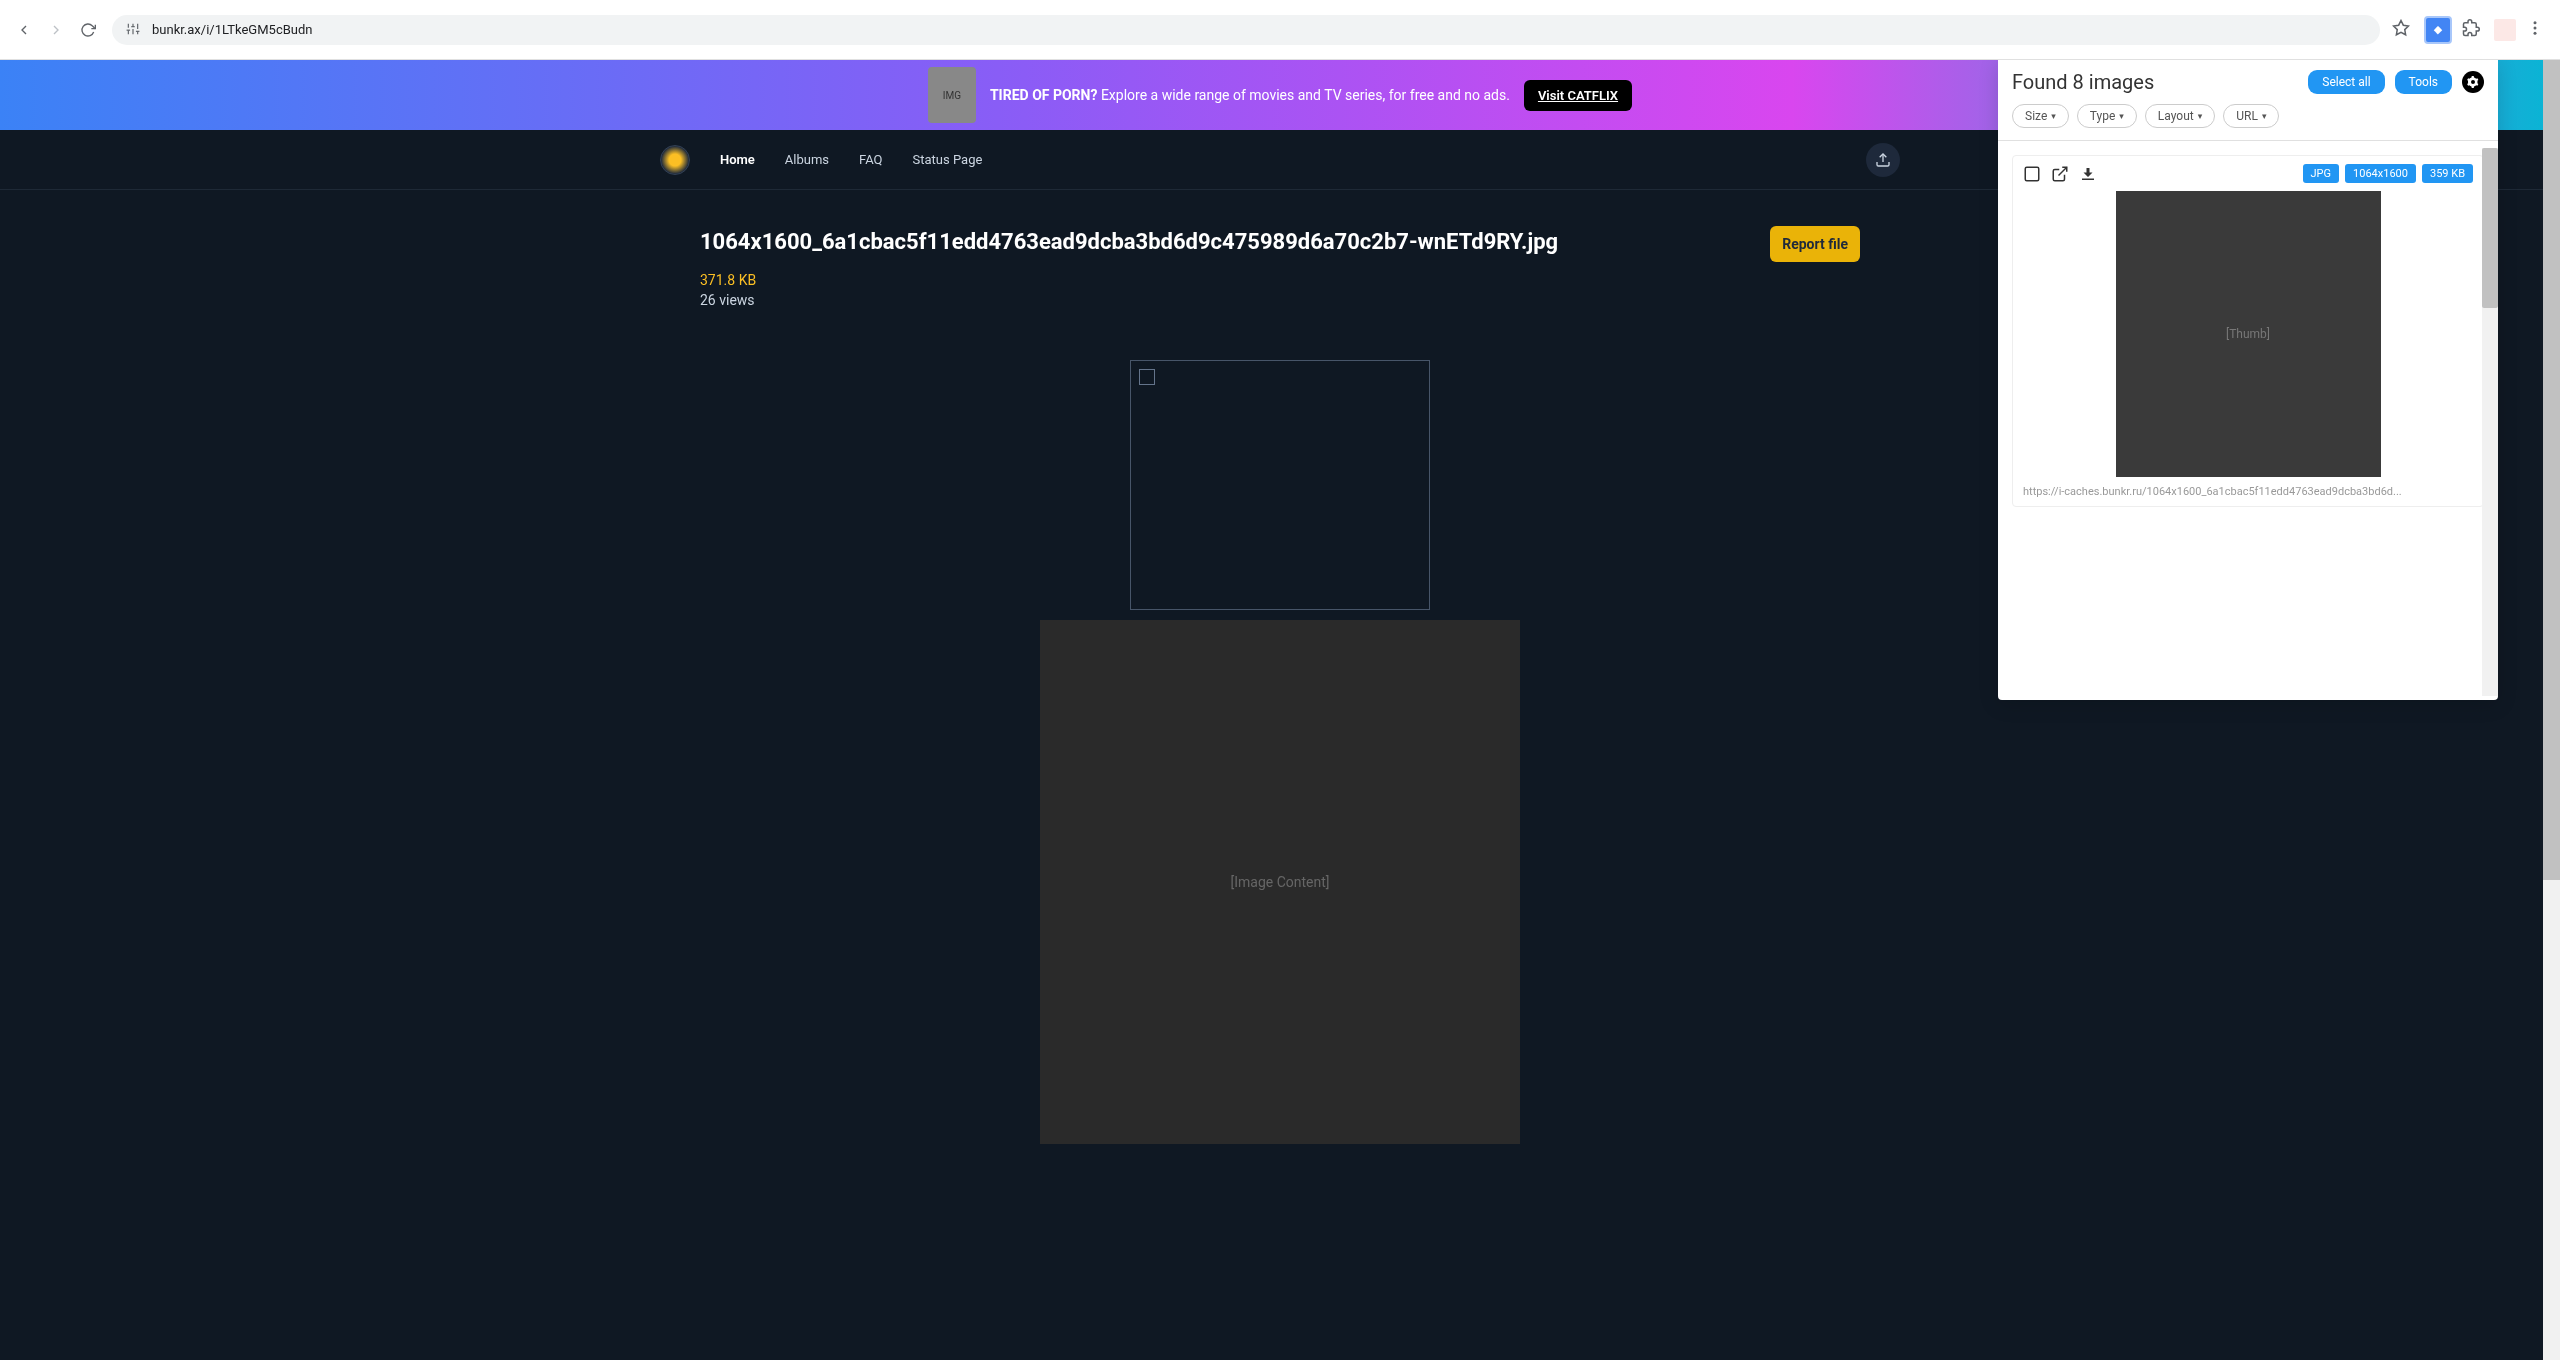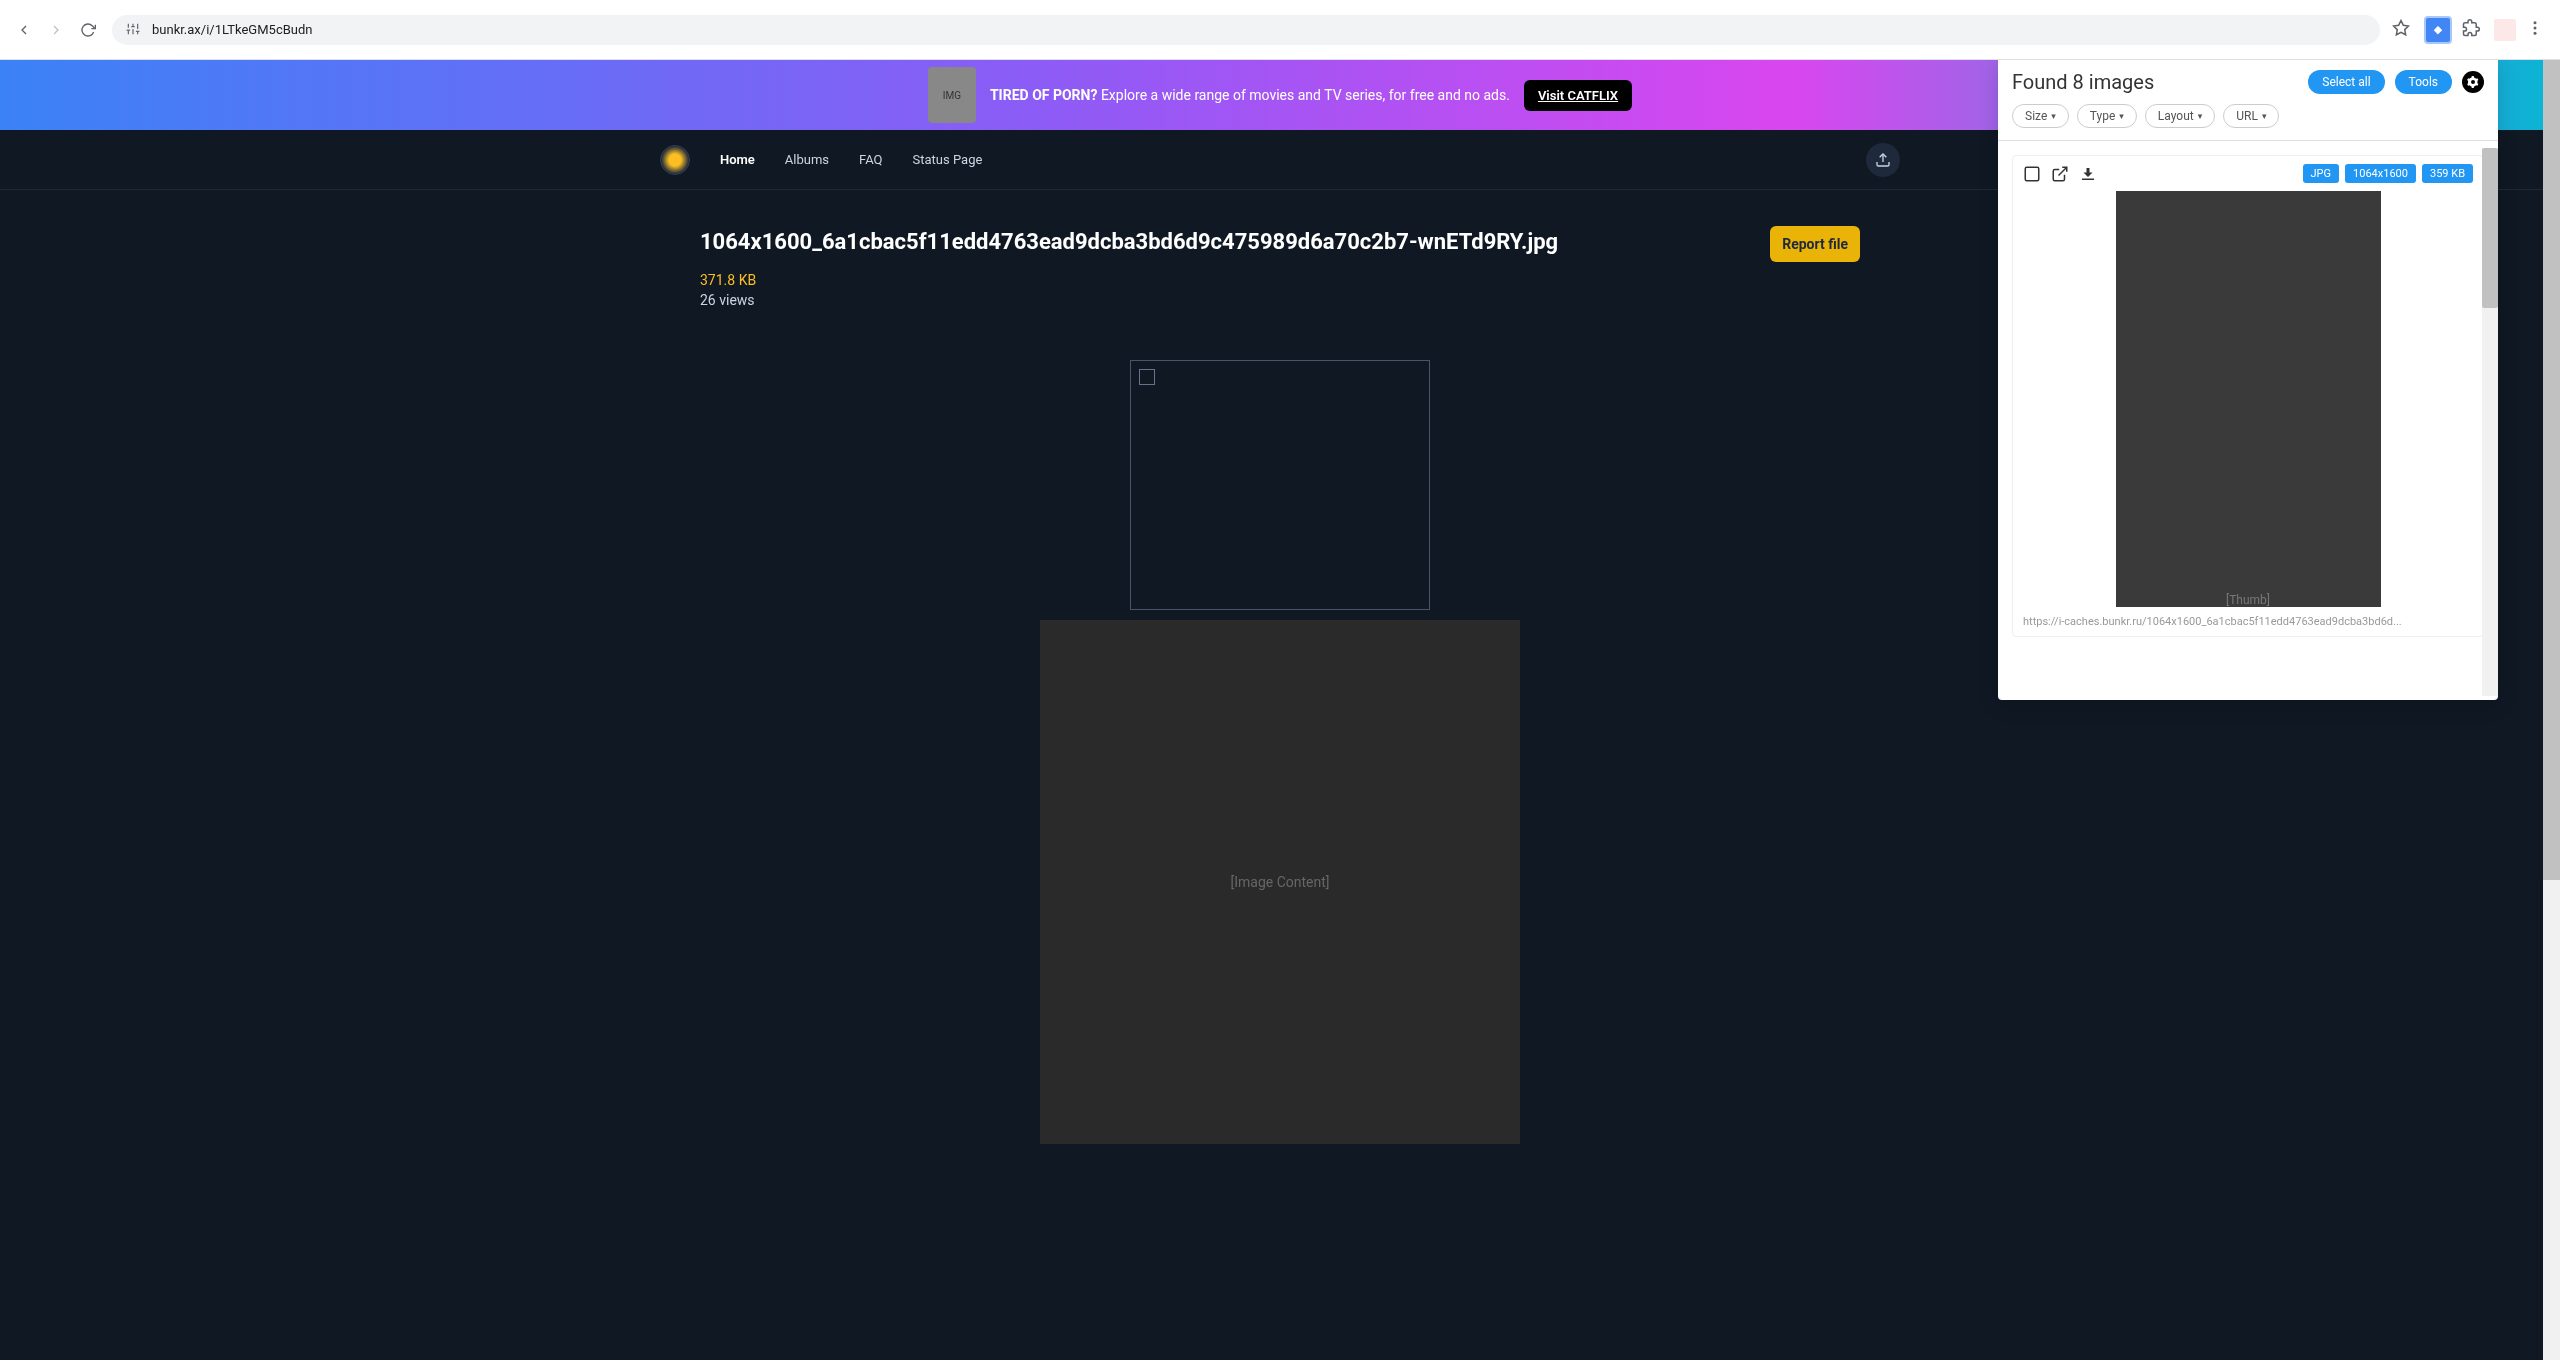--- a/index.html
+++ b/index.html
@@ -47,35 +47,35 @@
     .ad-box::before { content: ""; position: absolute; top: 8px; left: 8px; width: 14px; height: 14px; border: 1px solid #64748b; }
     
     .main-image { width: 480px; height: 524px; margin: 0 auto; background: #2a2a2a; display: flex; align-items: center; justify-content: center; color: #666; font-size: 14px; }
     
     
     .ext-popup { position: absolute; top: 0; right: 62px; width: 500px; height: 640px; background: #fff; box-shadow: 0 4px 20px rgba(0,0,0,0.15); border-radius: 0 0 4px 4px; display: flex; flex-direction: column; }
     .ext-header { display: flex; align-items: center; justify-content: space-between; padding: 10px 14px; }
     .ext-title { font-size: 20px; color: #333; }
     .ext-hdr-actions { display: flex; align-items: center; gap: 10px; }
     .pill-btn { border-radius: 14px; padding: 5px 14px; font-size: 12px; cursor: pointer; }
-    .pill-blue { background: #2196f3; color: #fff; }
+    .pill-blue { background: #2196f3; color: #fff; border-radius: 9px; }
     .gear { width: 22px; height: 22px; background: #000; border-radius: 50%; display: flex; align-items: center; justify-content: center; }
     .gear svg { width: 12px; height: 12px; fill: #fff; }
     
     .ext-filters { display: flex; gap: 8px; padding: 0 14px 12px; border-bottom: 1px solid #e0e0e0; }
     .filter-pill { border: 1px solid #ccc; border-radius: 14px; padding: 4px 12px; font-size: 12px; color: #555; display: flex; align-items: center; gap: 4px; cursor: pointer; }
     
     .ext-body { flex: 1; overflow-y: auto; padding: 14px; position: relative; }
     .img-card { background: #fff; border: 1px solid #eee; border-radius: 4px; position: relative; padding-bottom: 8px; }
     .card-top { display: flex; align-items: center; justify-content: space-between; padding: 8px 10px; }
     .card-icons { display: flex; gap: 10px; align-items: center; }
     .card-ico { width: 18px; height: 18px; color: #333; cursor: pointer; }
     .badges { display: flex; gap: 6px; }
     .badge { background: #2196f3; color: #fff; font-size: 11px; padding: 3px 8px; border-radius: 3px; }
-    .card-img { width: 265px; height: 416px; margin: 0 auto; background: #3a3a3a; display: flex; align-items: flex-end; justify-content: center; color: #777; font-size: 12px; position: relative; }
+    .card-img { width: 265px; height: 286px; margin: 0 auto; background: #3a3a3a; display: flex; align-items: center; justify-content: center; color: #777; font-size: 12px; position: relative; }
     .card-url { font-size: 11px; color: #999; padding: 8px 10px 0; white-space: nowrap; overflow: hidden; text-overflow: ellipsis; }
     
     .arrow-annotation { position: absolute; top: 45px; left: 22px; width: 60px; height: 70px; pointer-events: none; }
     
     .ext-scrollbar { position: absolute; right: 0; top: 88px; width: 16px; height: 548px; background: #f1f1f1; }
     .ext-thumb { width: 100%; height: 160px; background: #c1c1c1; border-radius: 2px; }
     
     .page-scrollbar { position: absolute; right: 0; top: 0; width: 17px; height: 1314px; background: #f1f1f1; }
     .page-thumb { width: 100%; height: 820px; background: #c1c1c1; }
     

